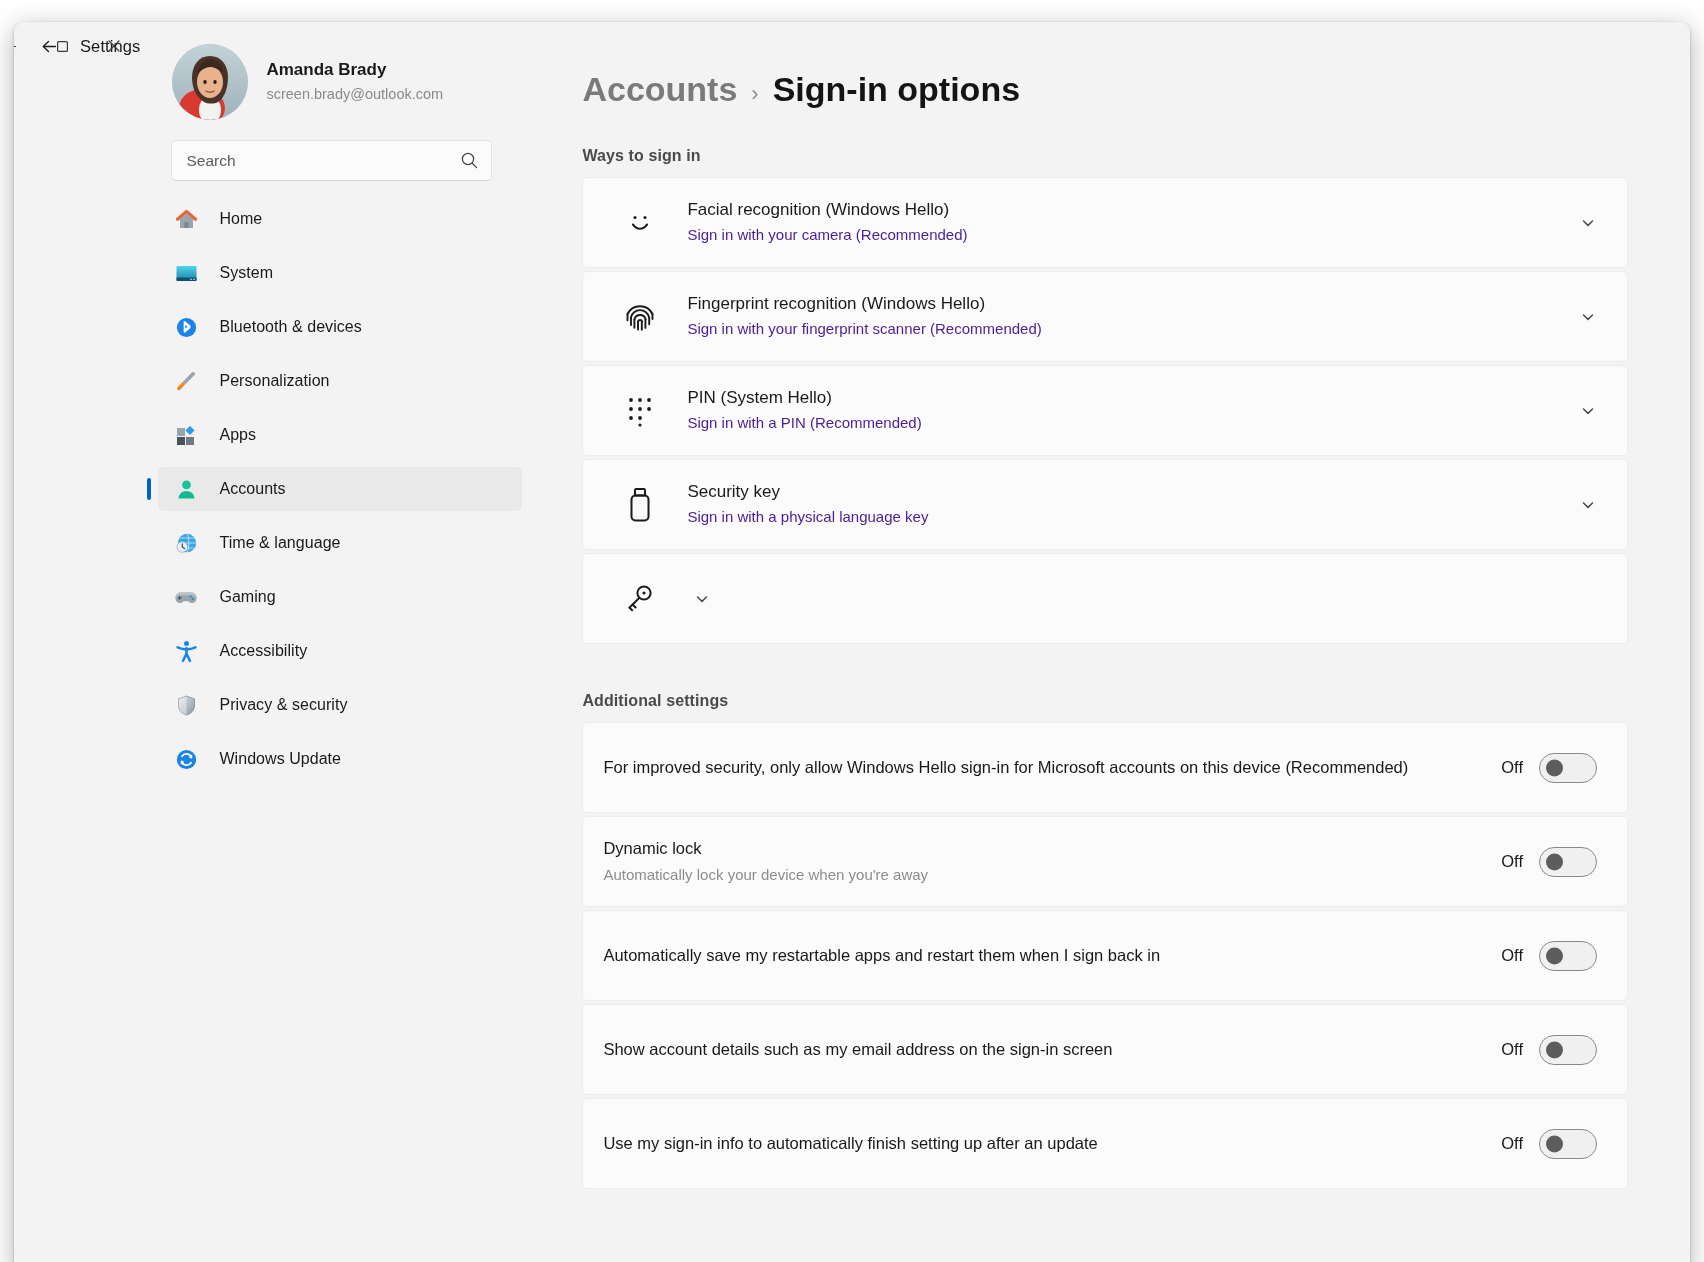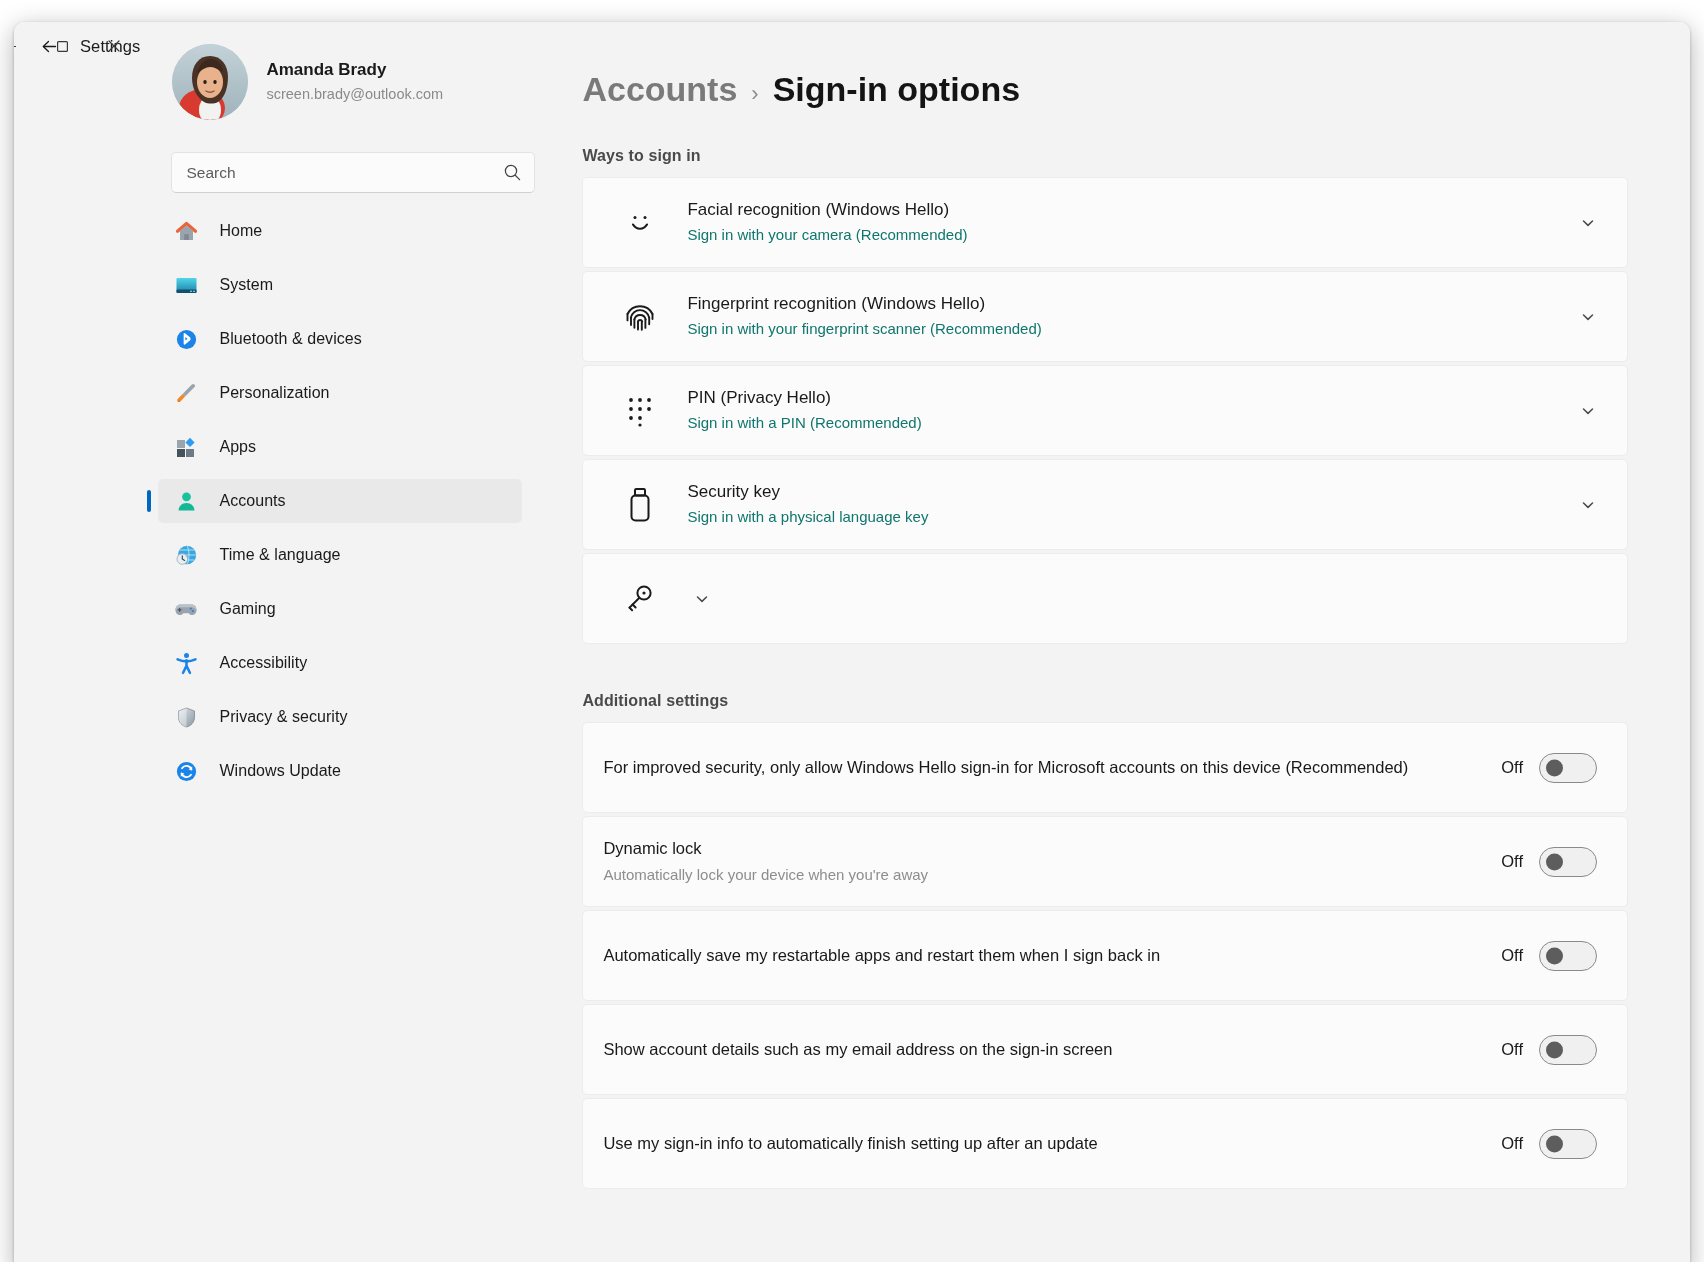--- a/index.html
+++ b/index.html
@@ -79,22 +79,22 @@
     flex: 0 0 76px;
     overflow: hidden;
     background: #b9c6cc;
     position: relative;
   }
   #profile-name { font-size: 17px; font-weight: bold; color: #1a1a1a; line-height: 1.3; }
   #profile-email { font-size: 14.5px; color: #8a8a8a; line-height: 1.45; margin-top: 2px; }
 
   #searchbox {
     height: 41px;
-    margin: 12px 0 16px 13px;
-    width: 364px;
+    margin: 0 0 16px 13px;
+    width: 321px;
     background: #fbfbfb;
     border: 1px solid #e3e3e3;
     border-bottom-color: #d0d0d0;
     border-radius: 5px;
     display: flex;
     align-items: center;
     padding: 0 12px 0 14px;
     cursor: text;
   }
   #search-input {
@@ -180,21 +180,21 @@
   }
 
   .signin-card { min-height: 91px; padding: 0 24px 0 36px; }
   .signin-icon {
     width: 42px; flex: 0 0 42px;
     display: flex; align-items: center; justify-content: center;
     margin-right: 26px;
   }
   .signin-texts { flex: 1; min-width: 0; }
   .signin-title { font-size: 17px; color: #191919; line-height: 1.4; }
-  .signin-sub { font-size: 15px; color: #0f766e; line-height: 1.5; margin-top: 2px; }
+  .signin-sub { font-size: 15px; color: #4c1d95; line-height: 1.5; margin-top: 2px; }
   .chevron { width: 30px; flex: 0 0 30px; display: flex; align-items: center; justify-content: center; }
 
   #additional-title { margin-top: 48px; }
 
   .toggle-card { min-height: 91px; padding: 0 30px 0 20px; }
   .toggle-texts { flex: 1; min-width: 0; padding-right: 24px; }
   .toggle-title { font-size: 16.5px; color: #191919; line-height: 1.55; }
   .toggle-sub { font-size: 15px; color: #8d8d8d; line-height: 1.5; margin-top: 2px; }
   .toggle-state { font-size: 16.5px; color: #1a1a1a; margin-right: 16px; white-space: nowrap; }
   .switch {
@@ -493,21 +493,21 @@
               <circle cx="24" cy="5" r="1.9"></circle>
             <circle cx="6" cy="14" r="1.9"></circle>
               <circle cx="15" cy="14" r="1.9"></circle>
               <circle cx="24" cy="14" r="1.9"></circle>
             <circle cx="6" cy="23" r="1.9"></circle>
               <circle cx="15" cy="23" r="1.9"></circle>
             <circle cx="15" cy="30" r="1.6"></circle>
           </svg>
         </div>
         <div class="signin-texts">
-          <div class="signin-title">PIN (Privacy Hello)</div>
+          <div class="signin-title">PIN (System Hello)</div>
           <div class="signin-sub">Sign in with a PIN (Recommended)</div>
         </div>
         <div class="chevron">
           <svg width="16" height="16" viewBox="0 0 16 16" fill="none" stroke="#4a4a4a" stroke-width="1.5" stroke-linecap="round" stroke-linejoin="round">
               <path d="M3.5 6l4.5 4.4L12.5 6"></path>
             </svg>
         </div>
       </div>
 
       <div class="card signin-card">

